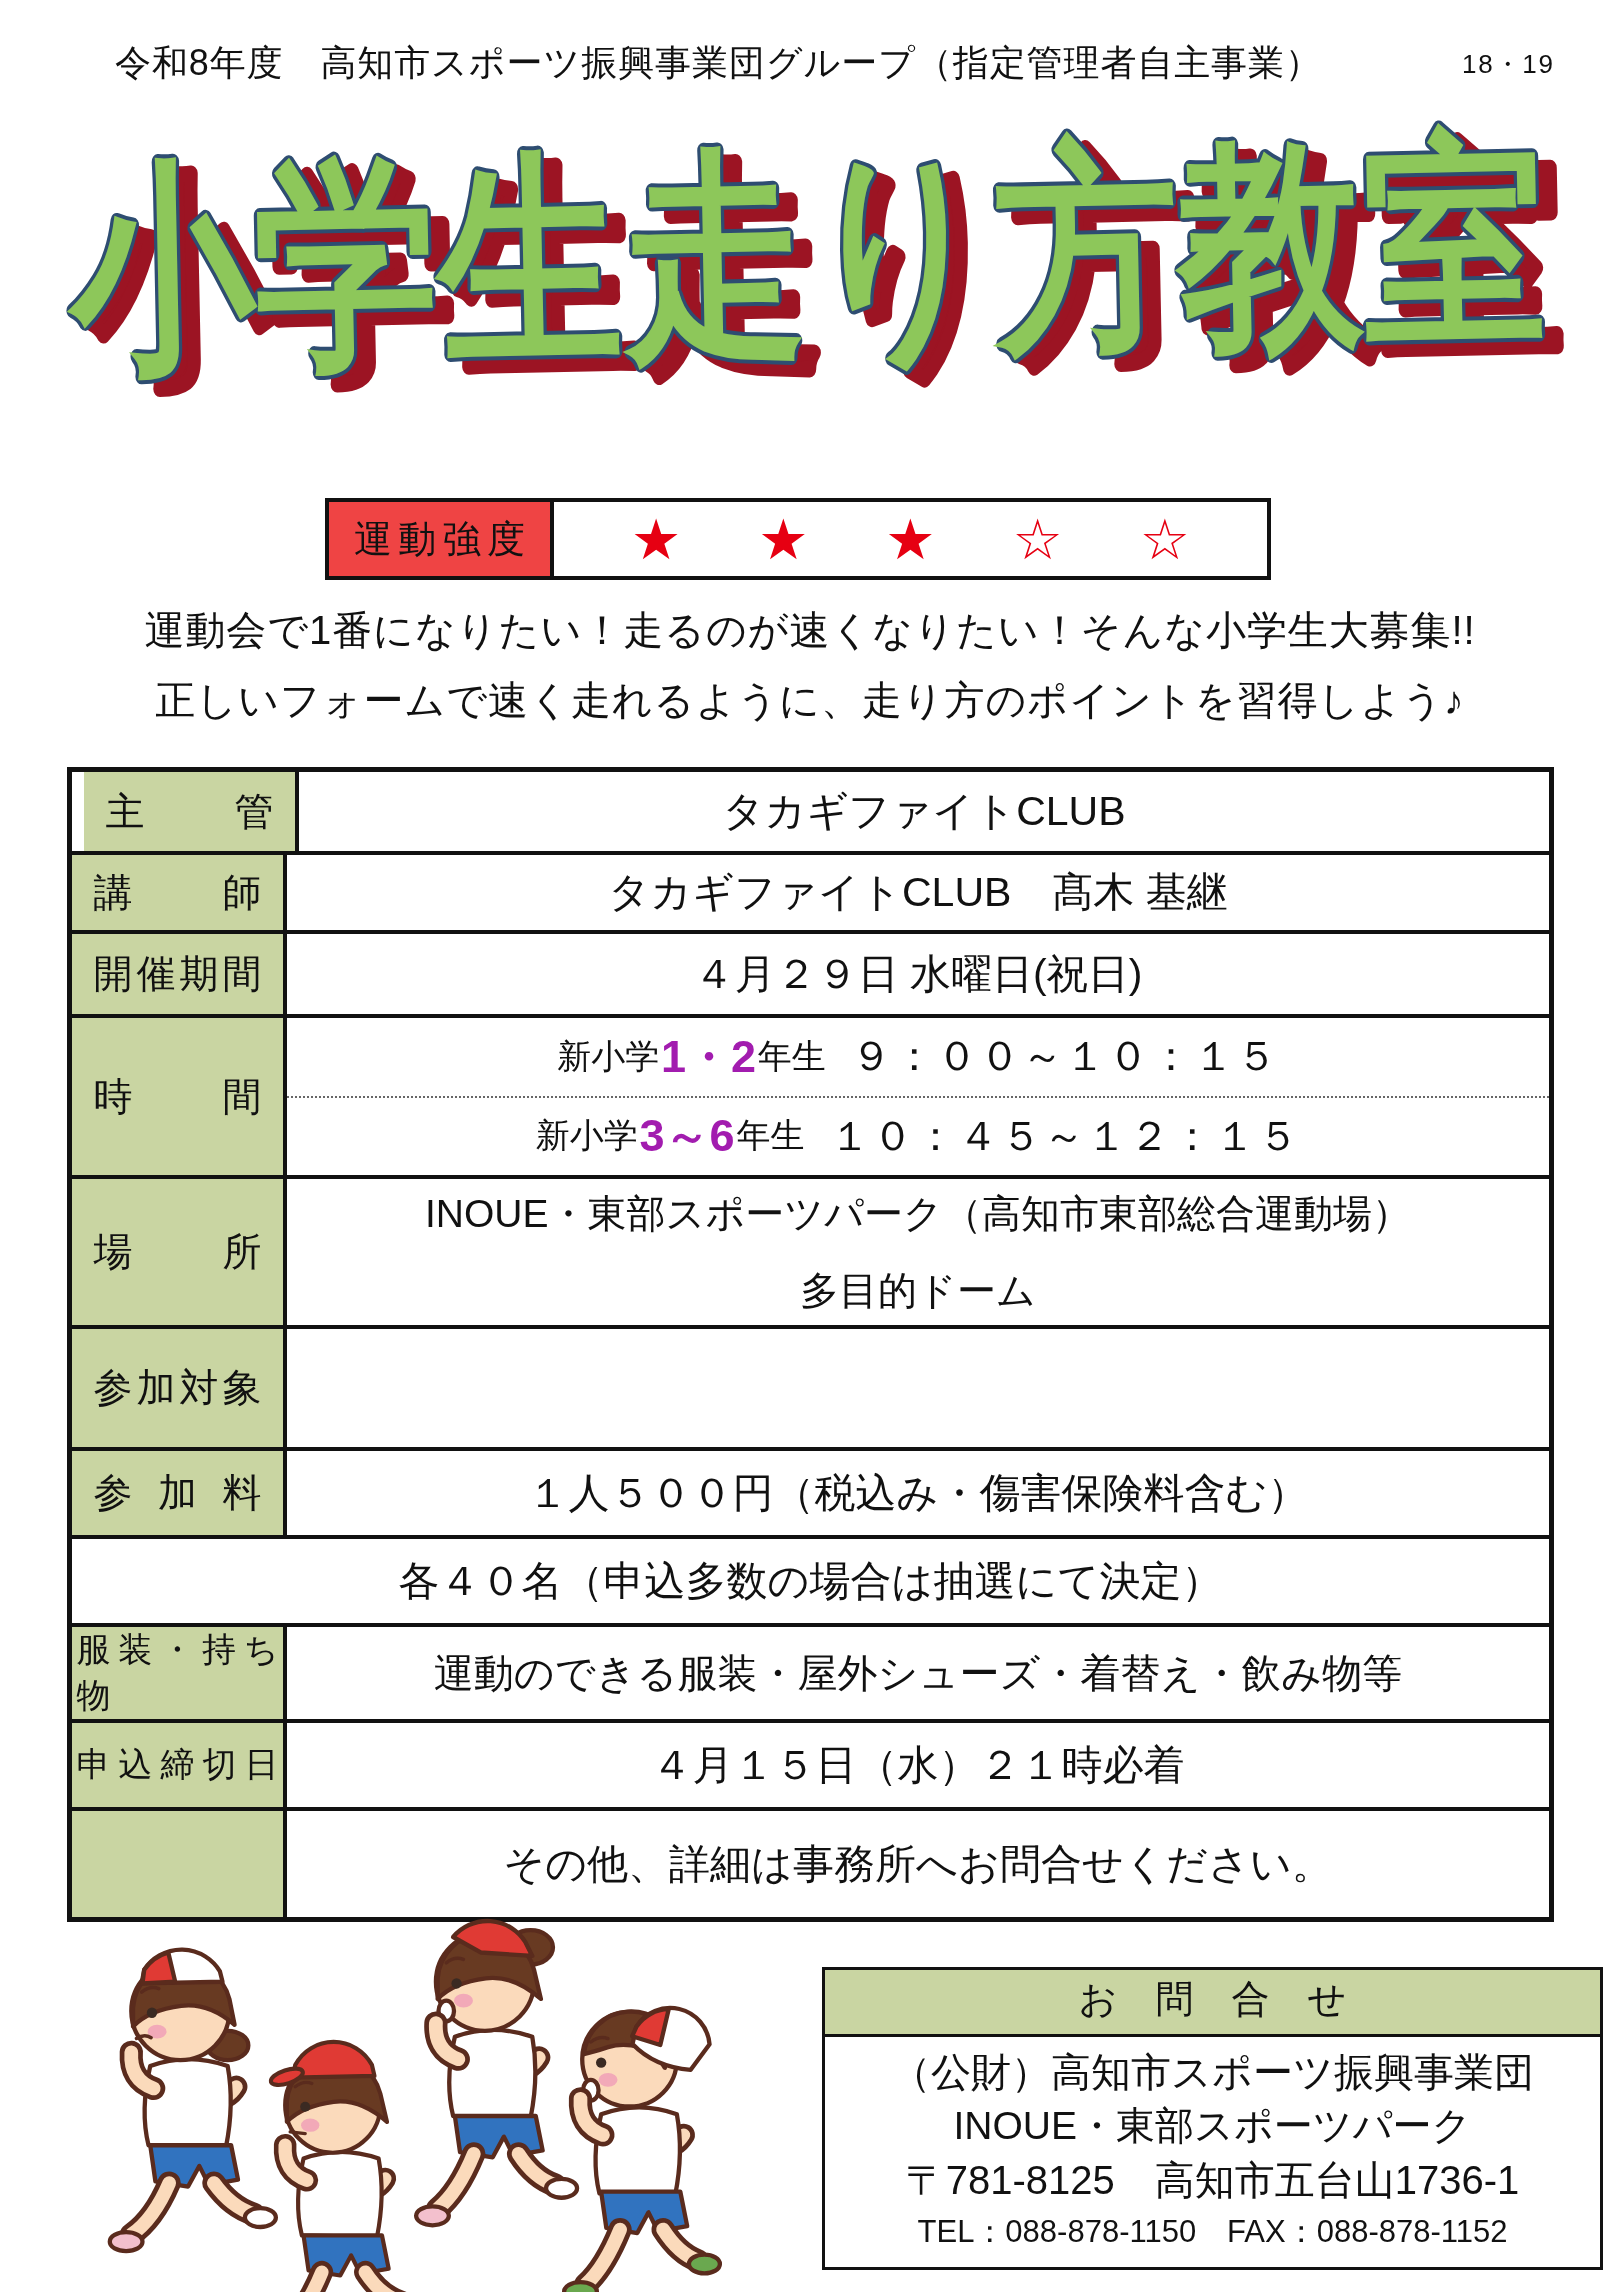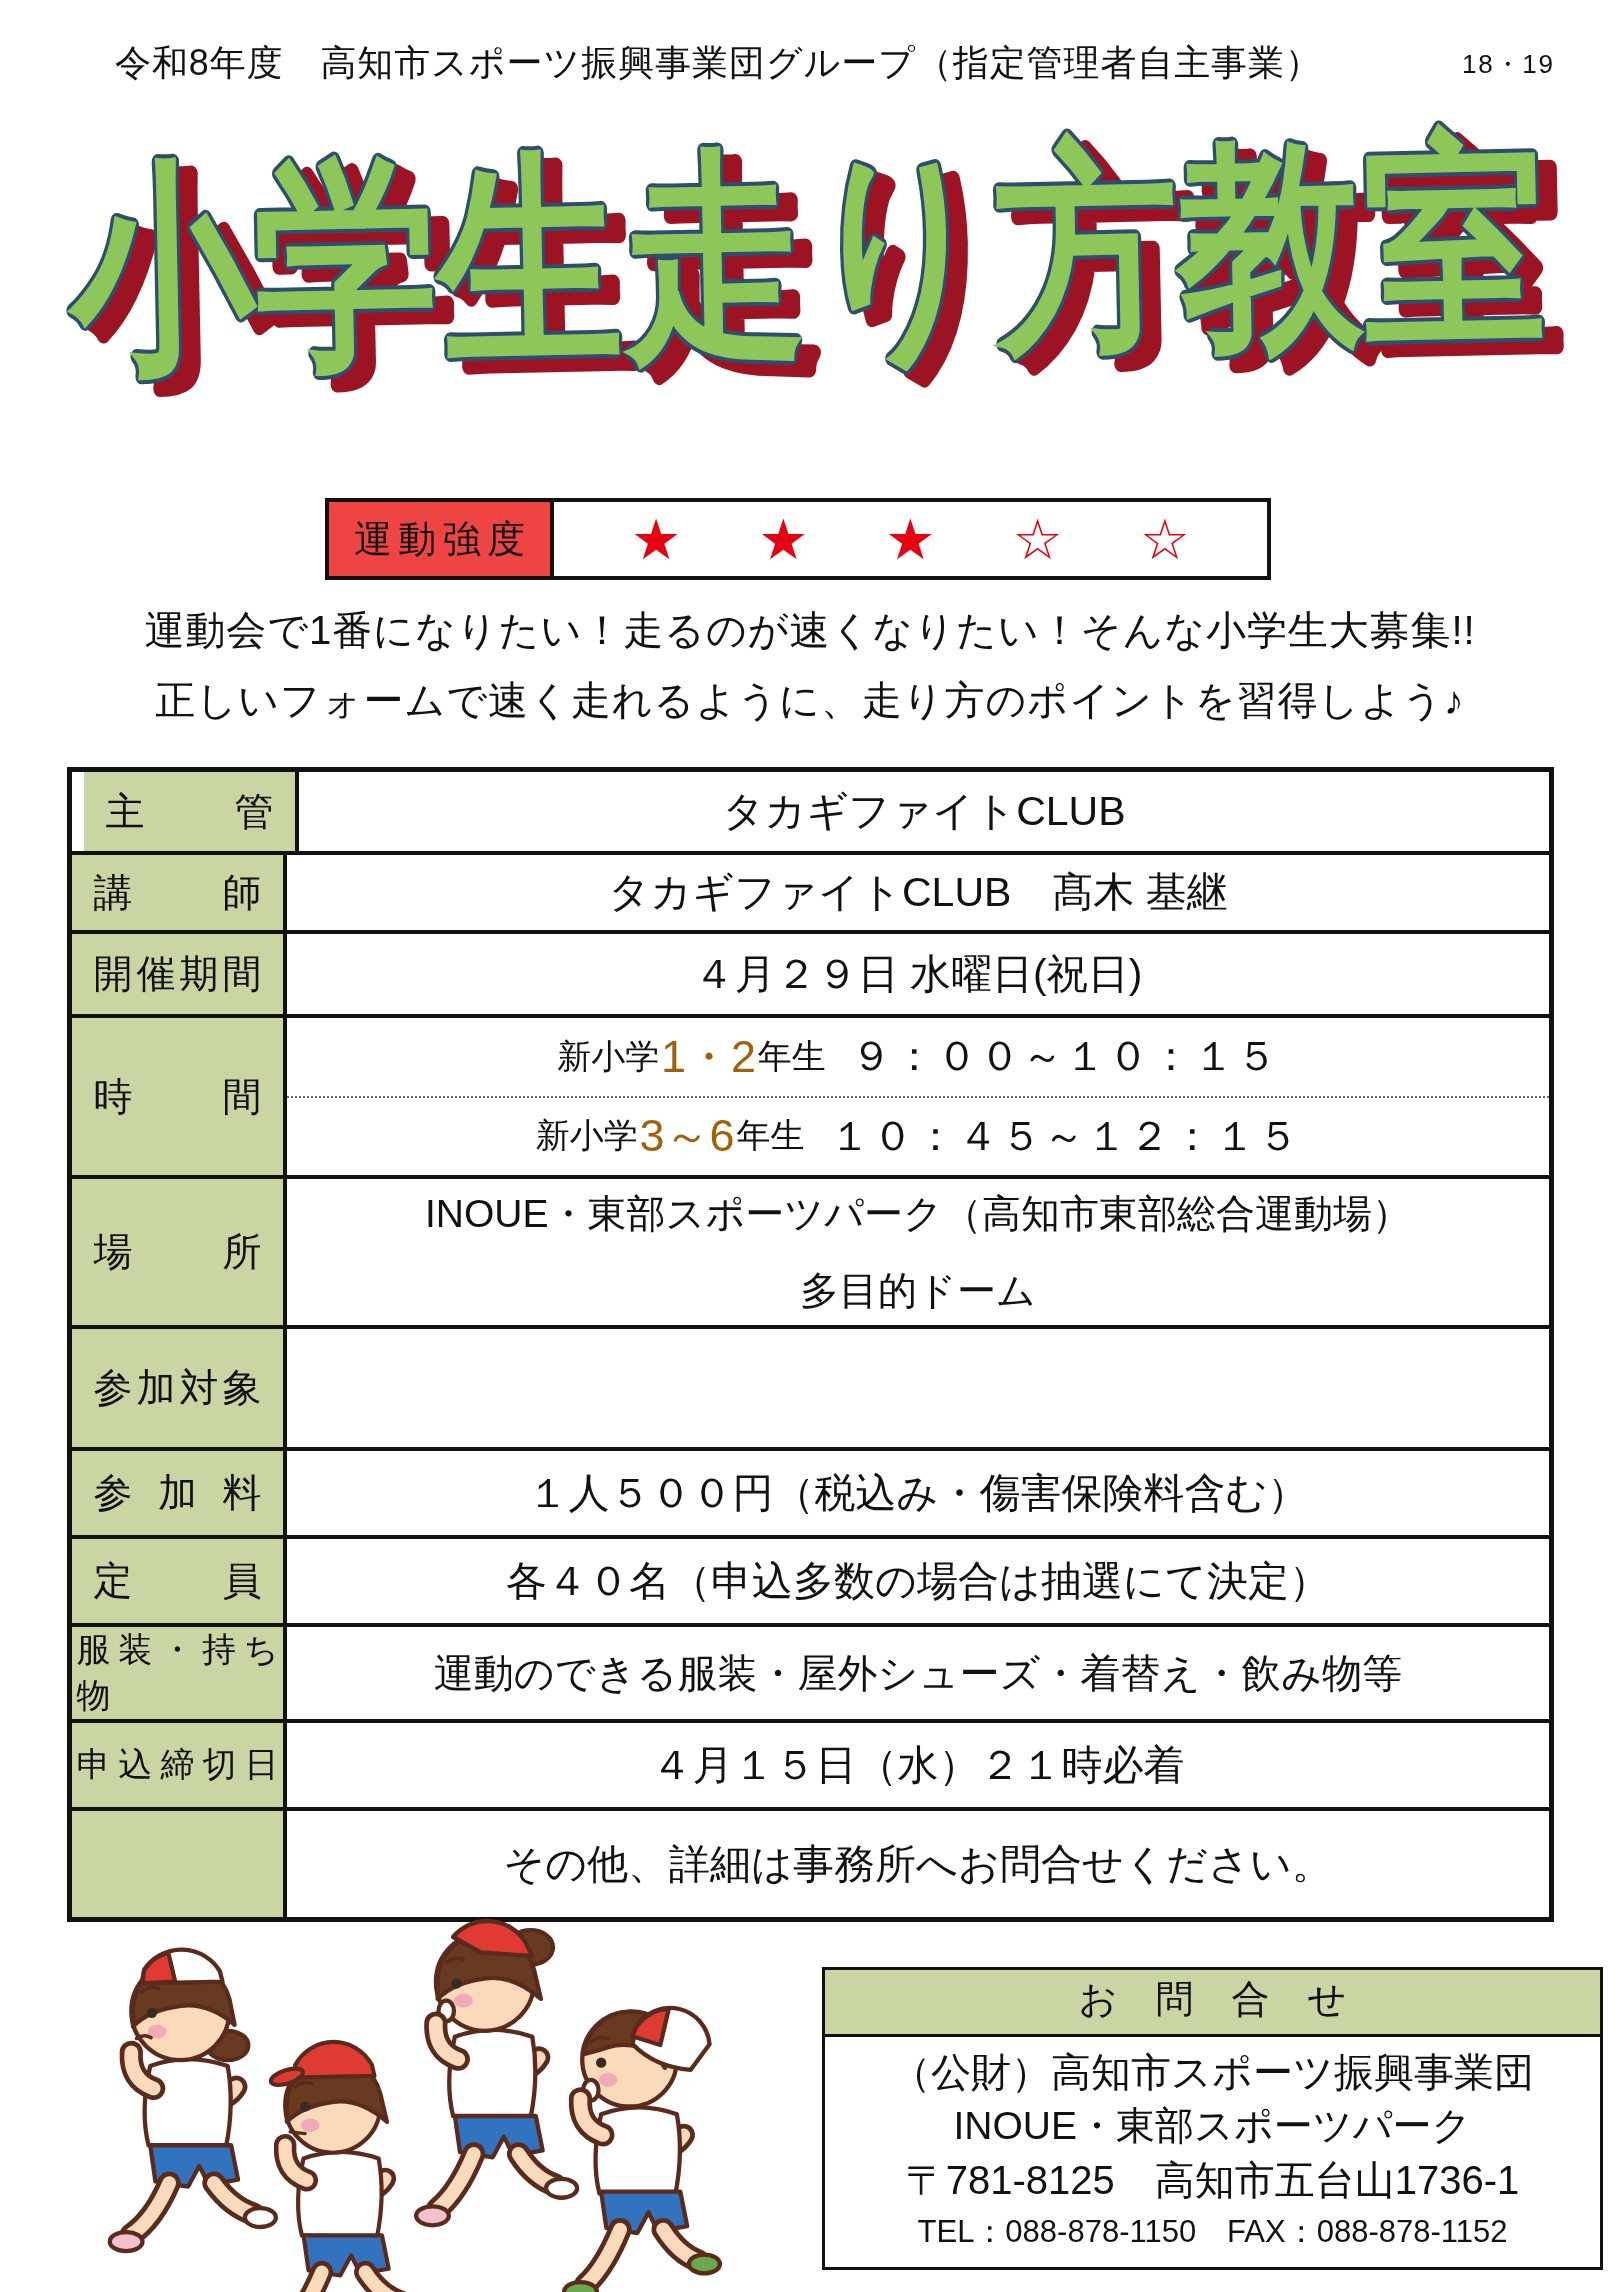--- a/index.html
+++ b/index.html
@@ -25,21 +25,21 @@
   .info-table{position:absolute;left:67px;top:767px;width:1487px;border:5.4px solid #111;box-sizing:border-box;background:#fff;}
   .trow{display:flex;border-top:4.5px solid #111;box-sizing:border-box;}
   .trow:first-child{border-top:none;padding-left:12px;}
   .tlabel{width:215px;flex-shrink:0;background:#c9d5a2;border-right:4.5px solid #111;display:flex;align-items:center;box-sizing:border-box;}
   .tlabel span{display:block;width:100%;padding:0 21.5px;font-size:39px;text-align:justify;text-align-last:justify;}
   .tlabel span.tight{padding:0 4.5px;font-size:34px;}
   .tvalue{flex:1;display:flex;flex-direction:column;align-items:center;justify-content:center;text-align:center;font-size:41px;}
   .slot{flex:1;width:100%;display:flex;align-items:center;justify-content:center;box-sizing:border-box;}
   .slot.first{border-bottom:2.7px dotted #666;}
   .slot .pre{font-size:34px;}
-  .slot .grade{font-size:45px;font-weight:normal;color:#a16207;margin:0 1.8px;}
+  .slot .grade{font-size:45px;font-weight:bold;color:#a21caf;margin:0 1.8px;}
   .slot .tm{font-size:41px;margin-left:25px;letter-spacing:1.8px;}
   .line-gap{margin-top:23px;}
   .note{font-size:26px;margin-top:12.5px;}
   
   .contact{position:absolute;left:822px;top:1967px;width:781px;border:3.6px solid #111;box-sizing:border-box;background:#fff;}
   .contact-header{background:#c9d5a2;border-bottom:3.6px solid #111;text-align:center;font-size:38px;padding:4px 0 9px 0;}
   .contact-body{padding:7.2px 5.4px 10.7px 5.4px;text-align:center;}
   .c-line1{font-size:40px;line-height:56px;}
   .c-line2{font-size:39px;line-height:52px;}
   .c-line3{font-size:40px;line-height:56px;}
@@ -148,23 +148,20 @@
     <div class="trow" style="height:88px">
       <div class="tlabel">
           <span>参加料</span>
         </div>
       <div class="tvalue">
           <span>１人５００円（税込み・傷害保険料含む）</span>
         </div>
     </div>
 
     <div class="trow" style="height:88px">
-      <div class="tlabel">
-          <span>定員</span>
-        </div>
       <div class="tvalue">
           <span>各４０名（申込多数の場合は抽選にて決定）</span>
         </div>
     </div>
 
     <div class="trow" style="height:96px">
       <div class="tlabel">
           <span class="tight">服装・持ち物</span>
         </div>
       <div class="tvalue" style="font-size:40px">

